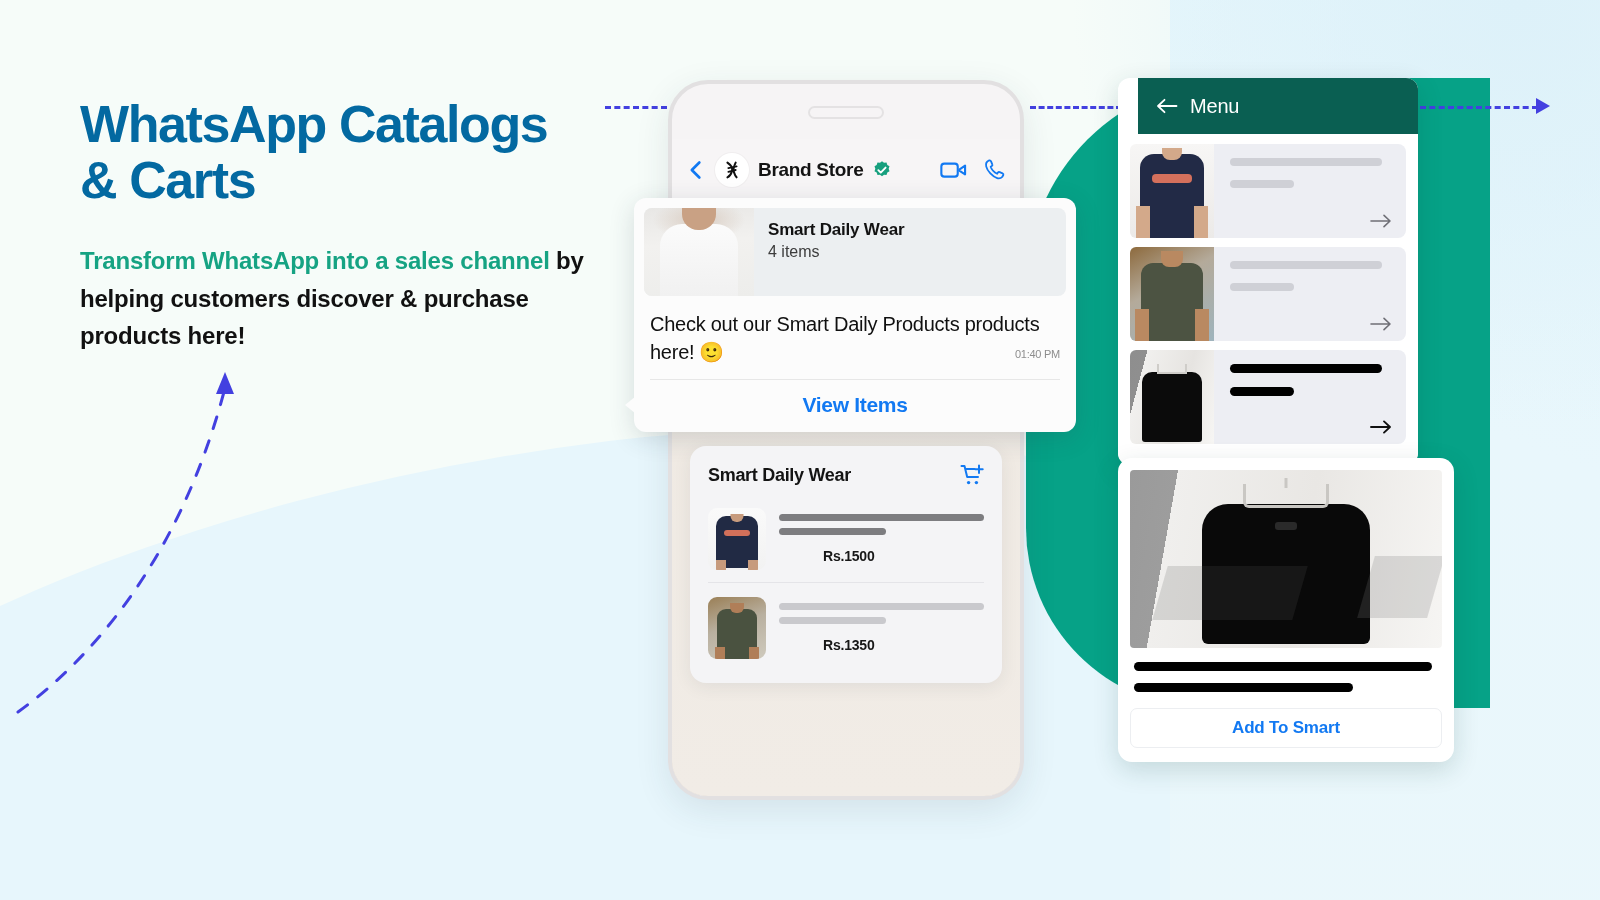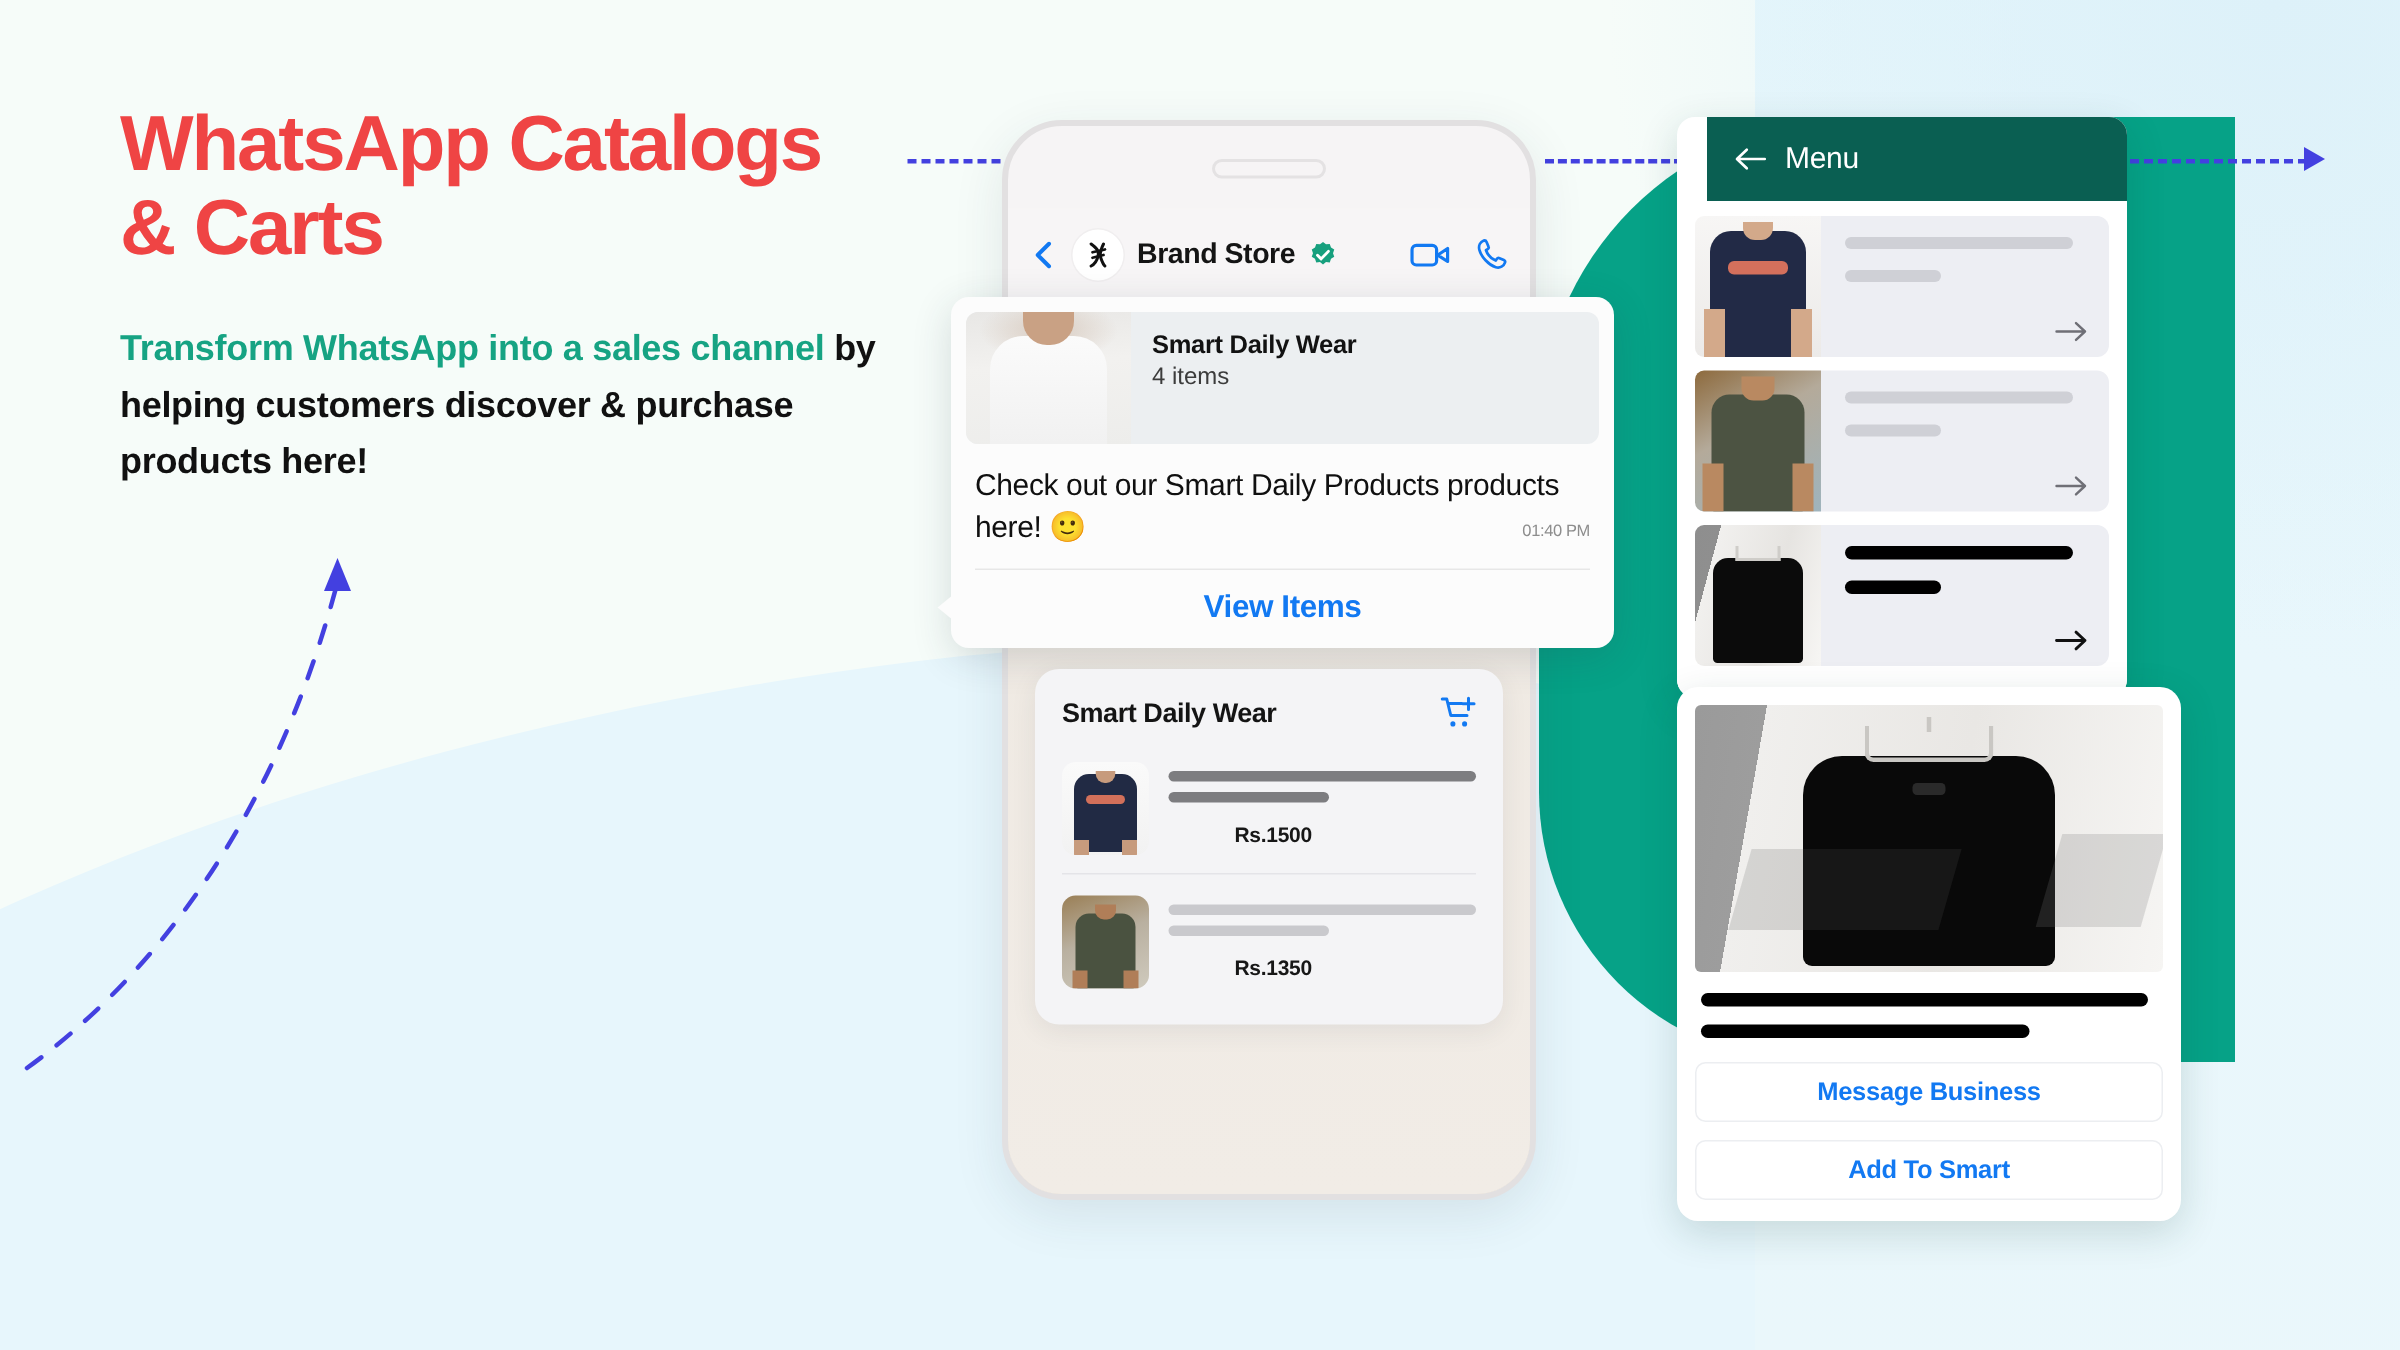--- a/index.html
+++ b/index.html
@@ -66,21 +66,21 @@
     border-left: 14px solid #4340e0;
     border-top: 8px solid transparent;
     border-bottom: 8px solid transparent;
   }
   .curve-arrow { position: absolute; left: 10px; top: 360px; width: 260px; height: 360px; }
 
   
   .copy { position: absolute; left: 80px; top: 68px; width: 540px; }
   .headline {
     font-size: 52px; font-weight: bold; line-height: 1.08;
-    letter-spacing: -1.4px; color: #ef4444;
+    letter-spacing: -1.4px; color: #0369a1; margin-top: 28px;
   }
   .subcopy {
     margin-top: 34px;
     font-size: 24px; font-weight: bold; line-height: 1.55;
     color: #111; letter-spacing: -0.2px;
   }
   .accent { color: #16a383; }
 
   
   .phone {
@@ -443,17 +443,16 @@
       <div style="position:absolute;left:50%;top:14px;transform:translateX(-50%);width:86px;height:24px;border-bottom:3px solid #c9c7c3;border-left:3px solid #c9c7c3;border-right:3px solid #c9c7c3;border-radius:0 0 6px 6px;"></div>
       <div style="position:absolute;left:50%;top:8px;transform:translateX(-50%);width:3px;height:10px;background:#c9c7c3;"></div>
       <div style="position:absolute;left:50%;top:52px;transform:translateX(-50%);width:22px;height:8px;border-radius:3px;background:#2a2a2a;"></div>
       <div style="position:absolute;right:6px;top:86px;width:70px;height:62px;background:rgba(120,120,120,.22);transform:skewX(-16deg);"></div>
       <div style="position:absolute;left:30px;top:96px;width:140px;height:54px;background:rgba(90,90,90,.18);transform:skewX(-16deg);"></div>
     </div>
     <div class="pdp-lines">
       <div class="pdp-bar w98"></div>
       <div class="pdp-bar w72"></div>
     </div>
-    <div class="pdp-btn">Message Business</div>
     <div class="pdp-btn">Add To Smart</div>
   </div>
 
 </div>
 
 </body></html>

